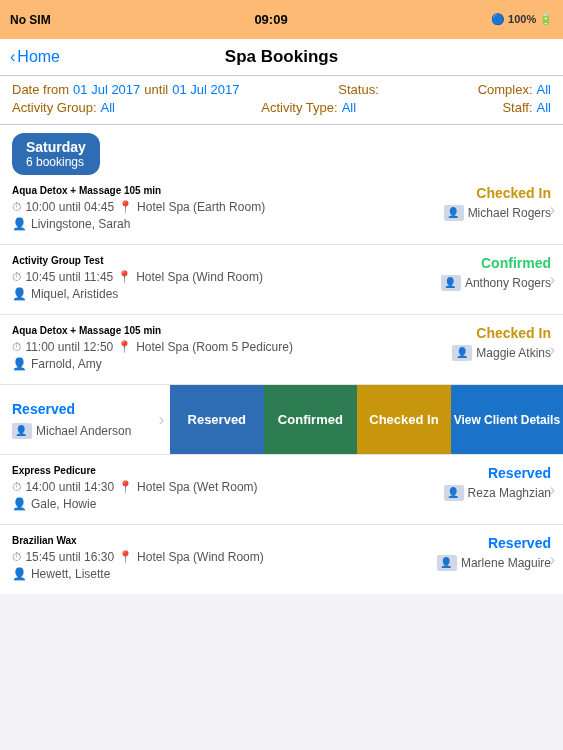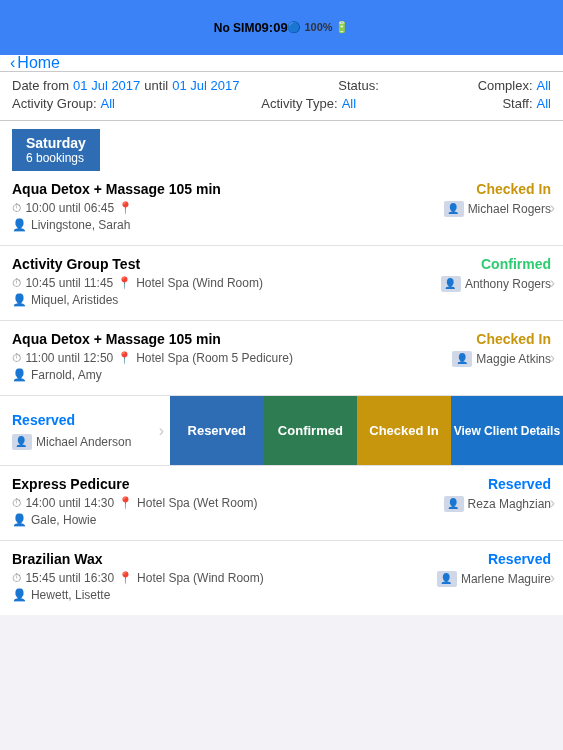--- a/index.html
+++ b/index.html
@@ -8,25 +8,25 @@
       background: #f2f2f7;
       width: 563px;
       min-height: 750px;
       font-size: 14px;
       color: #000;
       overflow-x: hidden;
     }
 
     
     .status-bar {
-      background: #3b82f6;
-      display: flex;
-      justify-content: center;
-      align-items: center;
-      padding: 20px 10px;
+      background: #fdba74;
+      display: flex;
+      justify-content: space-between;
+      align-items: center;
+      padding: 12px 10px;
       font-size: 12px;
       font-weight: 600;
     }
     .status-bar .time { font-size: 13px; font-weight: 600; }
     .status-bar .battery { font-size: 11px; color: #333; }
 
     
     .nav-bar {
       background: #fff;
       border-bottom: 1px solid #c8c8cd;
@@ -59,34 +59,34 @@
       font-size: 13px;
       border-bottom: 1px solid #c8c8cd;
     }
     .filter-row {
       display: flex;
       align-items: center;
       margin-bottom: 3px;
       gap: 4px;
       flex-wrap: wrap;
     }
-    .filter-label { color: #404040; }
+    .filter-label { color: #a16207; }
     .filter-value { color: #007aff; text-align: center; }
     .filter-spacer { flex: 1; }
 
     
     .date-pill-container {
       background: #fff;
       padding: 8px 12px 0 12px;
     }
     .date-pill {
       display: inline-block;
       background: #2e6db4;
       color: #fff;
-      border-radius: 0;
+      border-radius: 12px;
       padding: 6px 14px;
       font-size: 14px;
       font-weight: 600;
       cursor: pointer;
     }
     .date-pill .day-name { font-size: 14px; }
     .date-pill .bookings-count { font-size: 12px; font-weight: 400; }
 
     
     .booking-list {
@@ -111,21 +111,21 @@
     .booking-left { flex: 1; }
     .booking-right {
       display: flex;
       flex-direction: column;
       align-items: flex-end;
       gap: 4px;
       min-width: 140px;
     }
 
     .booking-title {
-      font-size: 14px;
+      font-size: 10px;
       font-weight: 600;
       color: #000;
       margin-bottom: 4px;
     }
     .booking-meta {
       display: flex;
       align-items: center;
       gap: 4px;
       font-size: 12px;
       color: #555;
@@ -212,20 +212,21 @@
   <span>No SIM</span>
   <span class="time">09:09</span>
   <span class="battery">🔵 100% 🔋</span>
 </div>
 
 <div class="nav-bar">
   <div class="nav-back">
     <span>‹</span>
     <span>Home</span>
   </div>
+  <span class="nav-title">Spa Bookings</span>
 </div>
 
 <div class="filter-bar">
   <div class="filter-row">
     <span class="filter-label">Date from</span>
     <span class="filter-value">01 Jul 2017</span>
     <span class="filter-label">until</span>
     <span class="filter-value">01 Jul 2017</span>
     <span class="filter-spacer"></span>
     <span class="filter-label">Status:</span>
@@ -253,22 +254,23 @@
 </div>
 
 <div class="booking-list">
 
   <div class="booking-item">
     <div class="booking-row">
       <div class="booking-left">
         <div class="booking-title">Aqua Detox + Massage 105 min</div>
         <div class="booking-meta">
           <span class="icon">⏱</span>
-          <span>10:00 until 06:45</span>
+          <span>10:00 until 04:45</span>
           <span class="icon">📍</span>
+          <span>Hotel Spa (Earth Room)</span>
         </div>
         <div class="booking-meta">
           <span class="icon">👤</span>
           <span>Livingstone, Sarah</span>
         </div>
       </div>
       <div class="booking-right">
         <span class="status-badge status-checked-in">Checked In</span>
         <div class="client-row">
           <span class="client-icon">👤</span>

